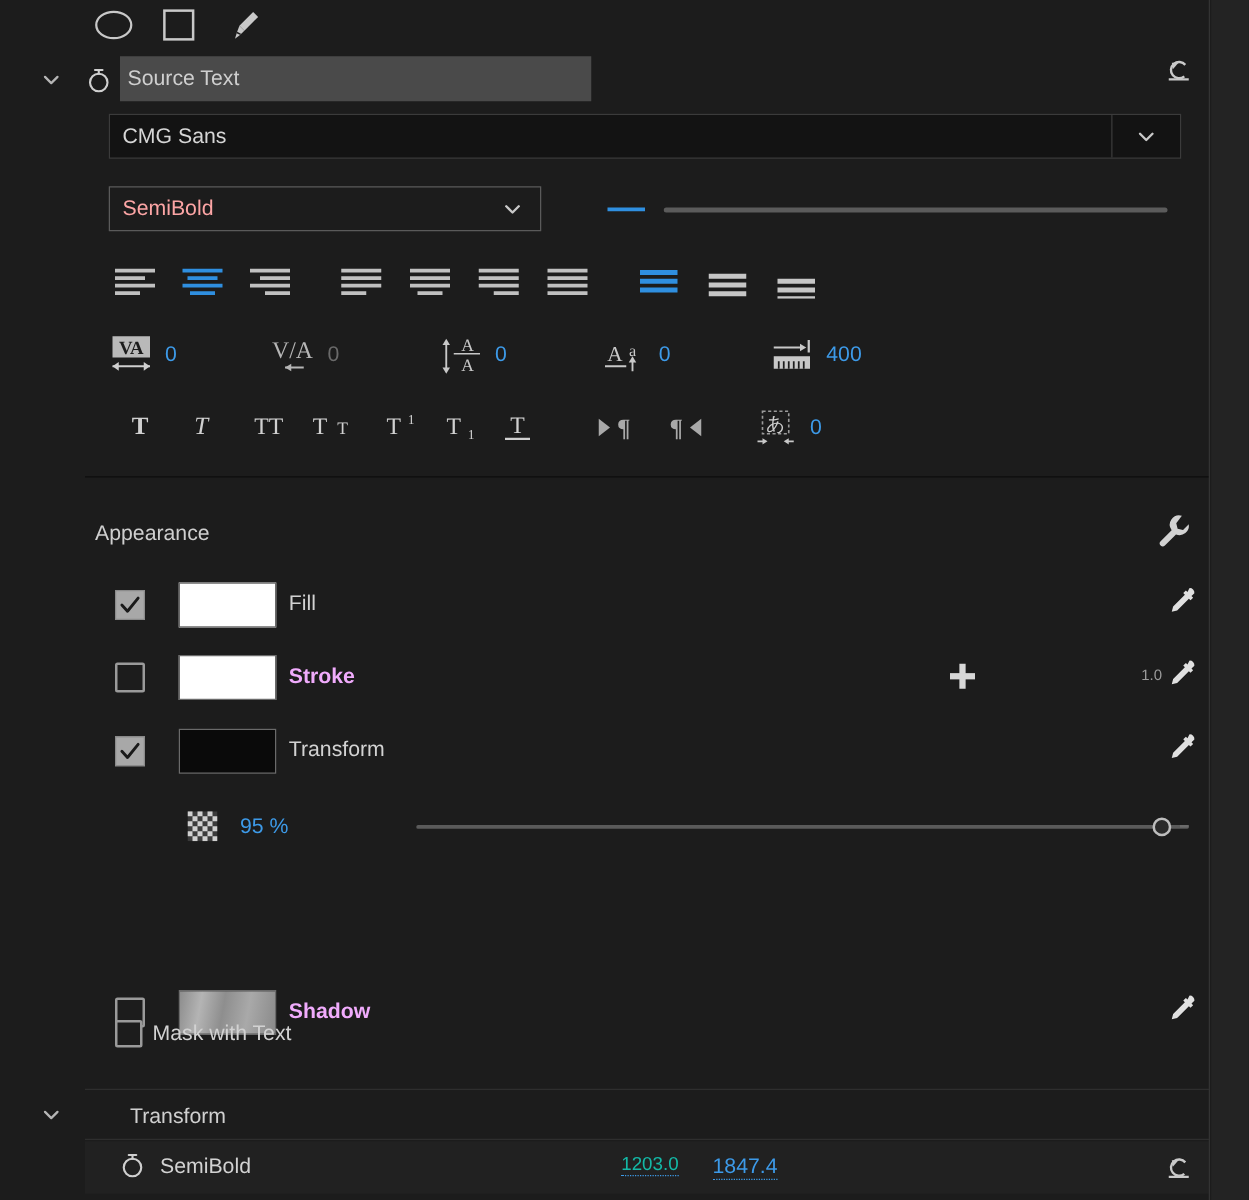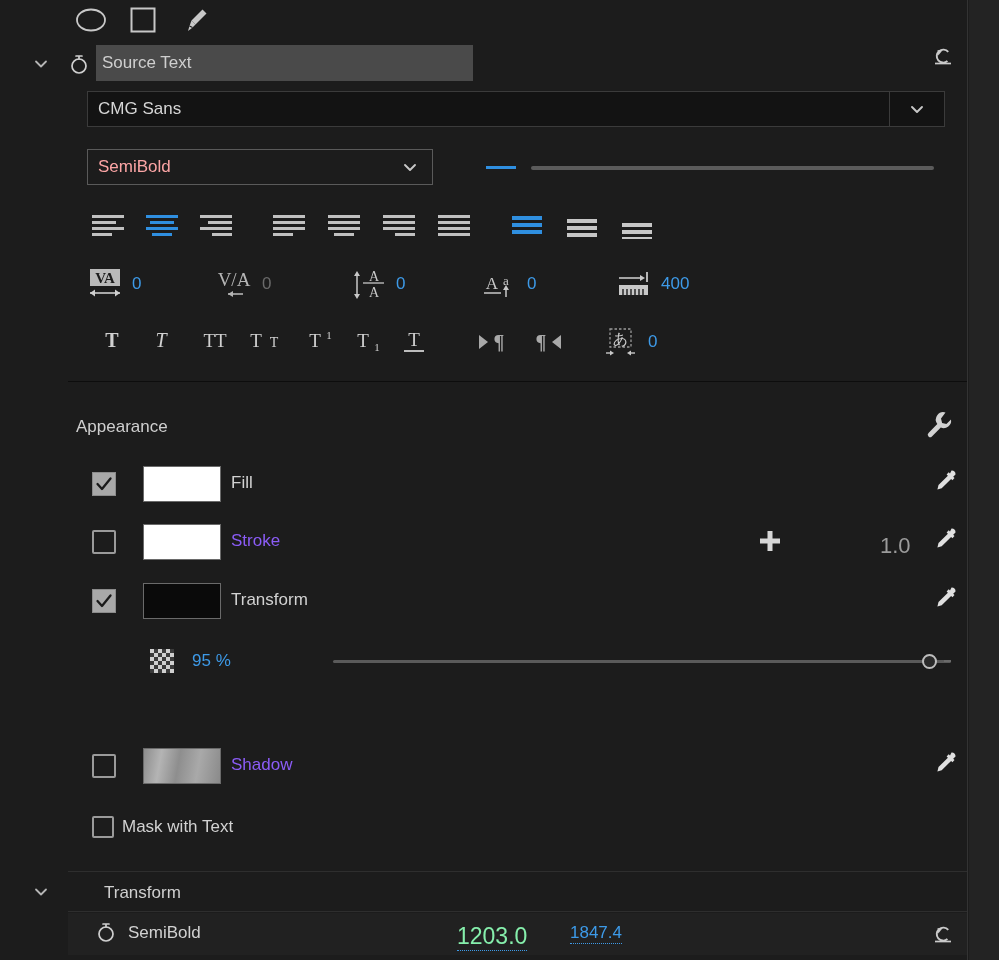--- a/index.html
+++ b/index.html
@@ -80,43 +80,43 @@
   .wrench{position:absolute;left:925px;top:410px;width:28px;height:30px;cursor:pointer;}
 
   .approw{position:absolute;left:0;width:969px;height:48px;}
   .cbox{
     position:absolute;width:24px;height:24px;box-sizing:border-box;cursor:pointer;
   }
   .cbox.on{background:#a8a8a8;border:1px solid #8b8b8b;}
   .cbox.off{background:#1c1c1c;border:2px solid #9a9a9a;border-radius:2px;}
   .swatch{position:absolute;width:78px;height:36px;border:1px solid #6a6a6a;box-sizing:border-box;cursor:pointer;}
   .aplabel{position:absolute;font-size:17px;color:#d2d2d2;}
-  .aplabel.dim{color:#8b5cf6;}
+  .aplabel.dim{color:#f0abfc;font-weight:bold;}
   .dropper{position:absolute;width:26px;height:30px;cursor:pointer;}
   .plus{position:absolute;width:26px;height:26px;cursor:pointer;}
-  .strokew{position:absolute;font-size:22px;color:#9b9b9b;}
+  .strokew{position:absolute;font-size:12px;color:#9b9b9b;margin-left:33px;}
 
   
   .slrow{position:absolute;left:0;width:969px;height:46px;}
   .slicon{position:absolute;width:26px;height:26px;cursor:pointer;}
   .slval{position:absolute;font-size:17px;color:#3d9ae8;cursor:ew-resize;}
   .sltrack{position:absolute;height:3px;background:#5a5a5a;border-radius:2px;cursor:pointer;}
   .slknob{position:absolute;width:15px;height:15px;border-radius:50%;border:2px solid #bdbdbd;background:#2a2a2a;box-sizing:border-box;cursor:grab;}
   .sltick{position:absolute;width:7px;height:2px;background:#6a6a6a;}
 
   .maskbox{position:absolute;left:92px;top:816px;width:22px;height:22px;border:2px solid #9a9a9a;border-radius:2px;box-sizing:border-box;background:#1c1c1c;cursor:pointer;}
   .masklabel{position:absolute;left:122px;top:817px;font-size:17px;color:#d2d2d2;}
 
   
   .tf-chev{position:absolute;left:32px;top:883px;width:18px;height:18px;cursor:pointer;}
   .tf-title{position:absolute;left:104px;top:883px;font-size:17px;color:#cfcfcf;}
   .posrow{position:absolute;left:68px;top:913px;width:900px;height:42px;background:#212121;}
   .pos-sw{position:absolute;left:95px;top:921px;width:22px;height:22px;cursor:pointer;}
   .pos-label{position:absolute;left:128px;top:923px;font-size:17px;color:#d2d2d2;}
-  .pos-x{position:absolute;left:457px;top:923px;font-size:23px;color:#86efac;border-bottom:1px dotted #3d9ae8;cursor:ew-resize;}
+  .pos-x{position:absolute;left:497px;top:923px;font-size:15px;color:#14b8a6;border-bottom:1px dotted #3d9ae8;cursor:ew-resize;}
   .pos-y{position:absolute;left:570px;top:923px;font-size:17px;color:#3d9ae8;border-bottom:1px dotted #3d9ae8;cursor:ew-resize;}
   .pos-reset{position:absolute;left:930px;top:920px;width:26px;height:26px;cursor:pointer;}
 </style>
 </head>
 <body>
 
 <div class="panel">
 
   <div class="toolrow">
     <div class="tool" id="tool-ellipse">
@@ -479,21 +479,21 @@
         </g>
       </svg>
     </div>
     <span class="slval" style="left:192px;top:11px">95 %</span>
     <div class="sltrack" style="left:333px;top:20px;width:618px"></div>
     <div class="slknob" style="left:922px;top:14px"></div>
     <div class="sltick" style="left:944px;top:20px"></div>
   </div>
 
 
-  <div class="approw" style="top:742px">
+  <div class="approw" style="top:786px">
     <div class="cbox off" style="left:92px;top:12px"></div>
     <div class="swatch" style="left:143px;top:6px;background:linear-gradient(100deg,#8d8d8d 0%,#b4b4b4 22%,#8e8e8e 45%,#a9a9a9 70%,#8a8a8a 100%);"></div>
     <span class="aplabel dim" style="left:231px;top:13px">Shadow</span>
     <div class="dropper" style="left:932px;top:8px">
       <svg width="26" height="30" viewBox="0 0 26 30">
         <path d="M19.5 2.5 a3.6 3.6 0 0 1 4 4 l-2.3 2.3 1.3 1.3 -2.1 2.1 -1.3 -1.3 -9.4 9.4 -4.3 1.1 1.1 -4.3 9.4 -9.4 -1.3 -1.3 2.1 -2.1 1.3 1.3 Z" fill="#e0e0e0"></path>
       </svg>
     </div>
   </div>
 

